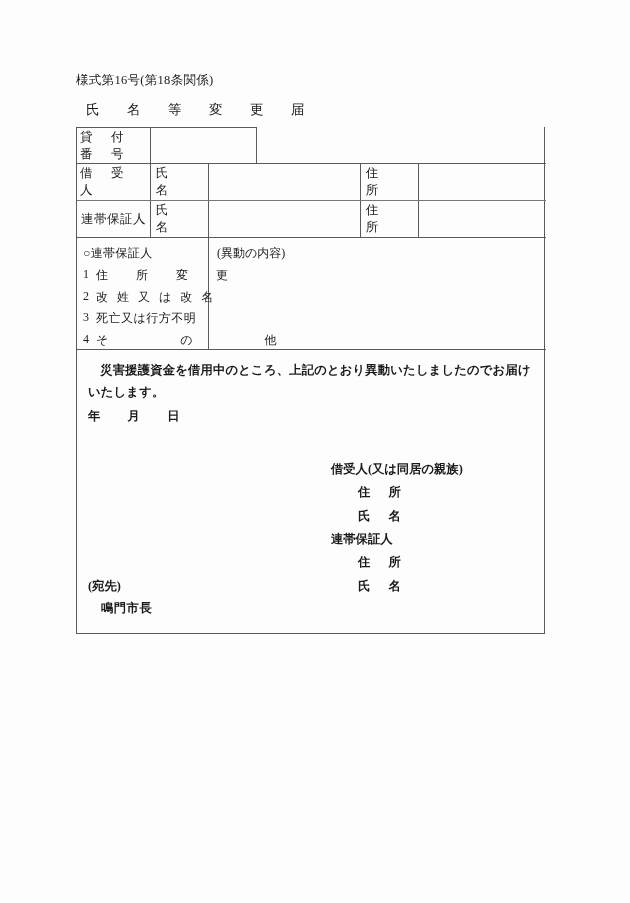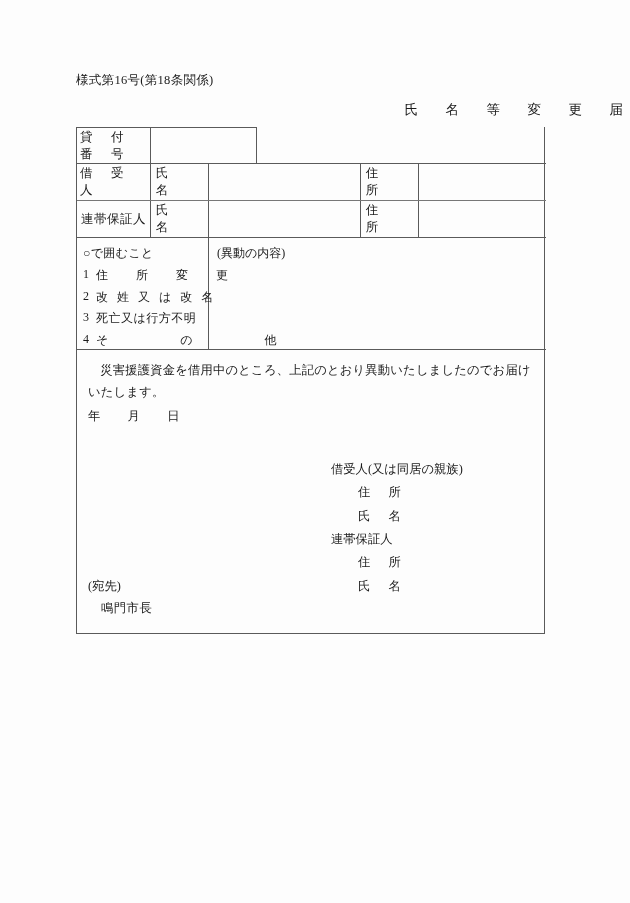--- a/index.html
+++ b/index.html
@@ -30,24 +30,24 @@
     top: 72px;
     font-size: 12.5px;
     letter-spacing: 0.3px;
     white-space: nowrap;
   }
   .doc-title {
     position: absolute;
     left: 0;
     right: 0;
     top: 101px;
-    text-align: right;
+    text-align: left;
     font-size: 13.5px;
     letter-spacing: 7px;
-    padding-left: 60px;
+    padding-left: 86px;
     white-space: nowrap;
   }
 
   
   .form-box {
     position: absolute;
     left: 76px;
     top: 127px;
     width: 469px;
     height: 507px;
@@ -184,20 +184,21 @@
 
   
   .statement {
     position: absolute;
     left: 0;
     top: 223px;
     width: 469px;
     height: 284px;
     box-sizing: border-box;
     padding: 10px 11px 0 11px;
+    font-weight: bold;
   }
   .stmt-body {
     font-size: 12.3px;
     line-height: 1.75;
     text-indent: 1em;
     letter-spacing: 0.2px;
   }
   .date-line {
     margin-top: 5px;
     font-size: 12.3px;
@@ -256,21 +257,21 @@
     <div class="row-person r3">
       <div class="cell c-name-label tight">連帯保証人</div>
       <div class="cell c-field-label">氏　　名</div>
       <div class="cell c-blank-wide"></div>
       <div class="cell c-field-label">住　　所</div>
       <div class="cell c-blank-end"></div>
     </div>
 
     <div class="row-list">
       <div class="list-left">
-        <div class="hint">○で囲むこと</div>
+        <div class="hint">○連帯保証人</div>
         <div class="opt">
           <span class="num">1</span>
           <span class="txt sp4">住　所　変　更</span>
         </div>
         <div class="opt">
           <span class="num">2</span>
           <span class="txt sp3">改 姓 又 は 改 名</span>
         </div>
         <div class="opt">
           <span class="num">3</span>

